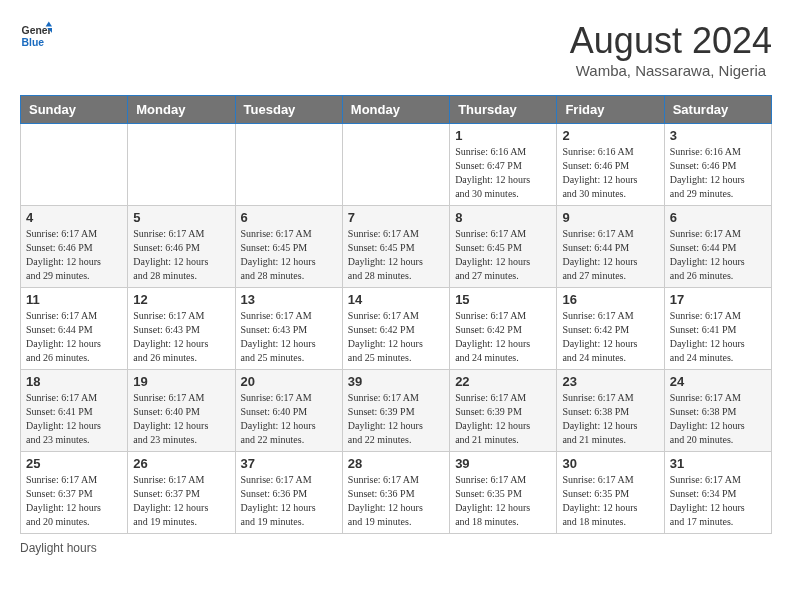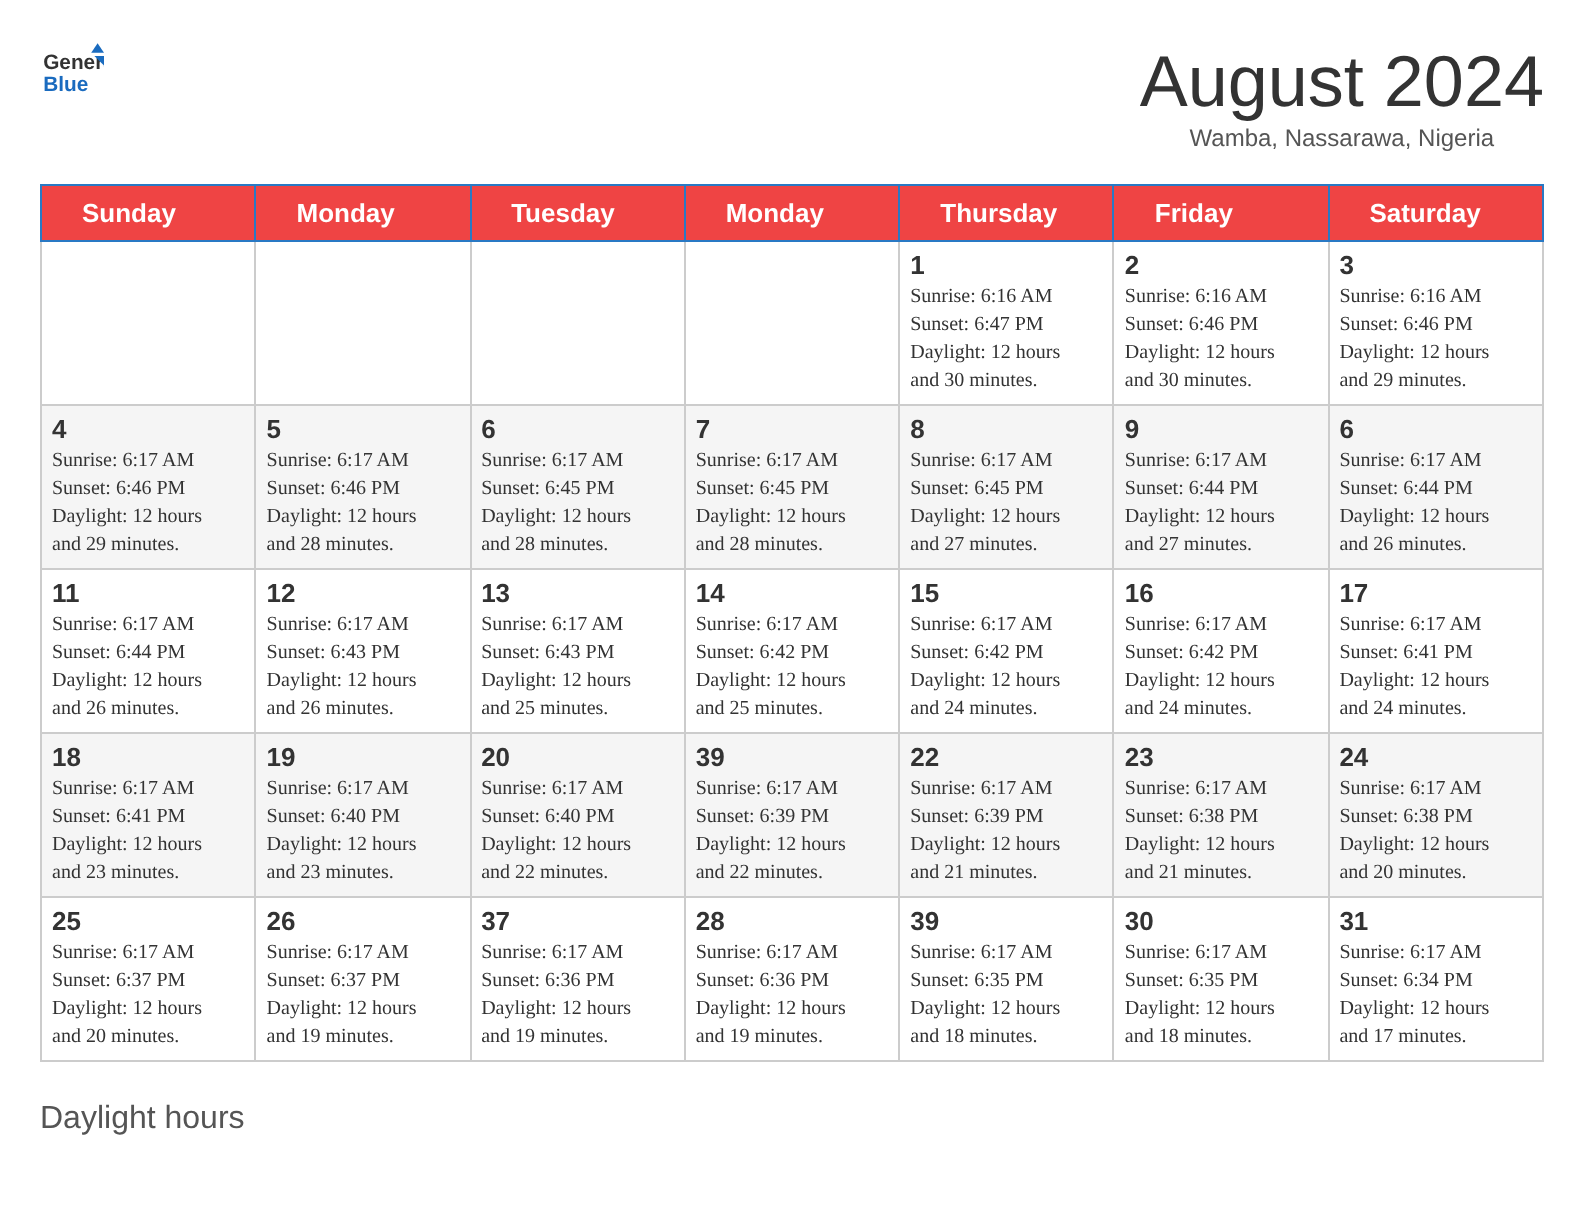--- a/index.html
+++ b/index.html
@@ -27,32 +27,32 @@
     }
     .title-area {
       text-align: center;
     }
     .main-title {
       font-size: 36px;
       font-weight: normal;
       color: #333;
     }
     .sub-title {
-      font-size: 12px;
+      font-size: 15px;
       color: #555;
     }
     .calendar {
       width: 100%;
       border-collapse: collapse;
       font-size: 11px;
     }
     .calendar thead th {
-      background: #ef4444;
+      background: #737373;
       color: #fff;
-      padding: 6px 20px;
+      padding: 6px 8px;
       text-align: left;
       font-size: 13px;
       font-weight: bold;
       border: 1px solid #2979c4;
     }
     .calendar tbody td {
       border: 1px solid #ccc;
       vertical-align: top;
       padding: 4px 5px;
       width: calc(100% / 7);
@@ -72,22 +72,22 @@
     .day-info {
       font-size: 10px;
       color: #333;
       line-height: 1.4;
       font-family: Liberation Serif, serif;
     }
     .empty-cell {
       background: #fff !important;
     }
     .footer-note {
-      margin-top: 20px;
-      font-size: 16px;
+      margin-top: 7px;
+      font-size: 12px;
       color: #555;
     }
   </style>
 </head>
 <body>
 
 <div class="header-area">
   <div class="logo">
     <svg class="logo-icon" viewBox="0 0 40 40">
       <text x="2" y="18" font-size="13" font-weight="bold" fill="#333">General</text>

